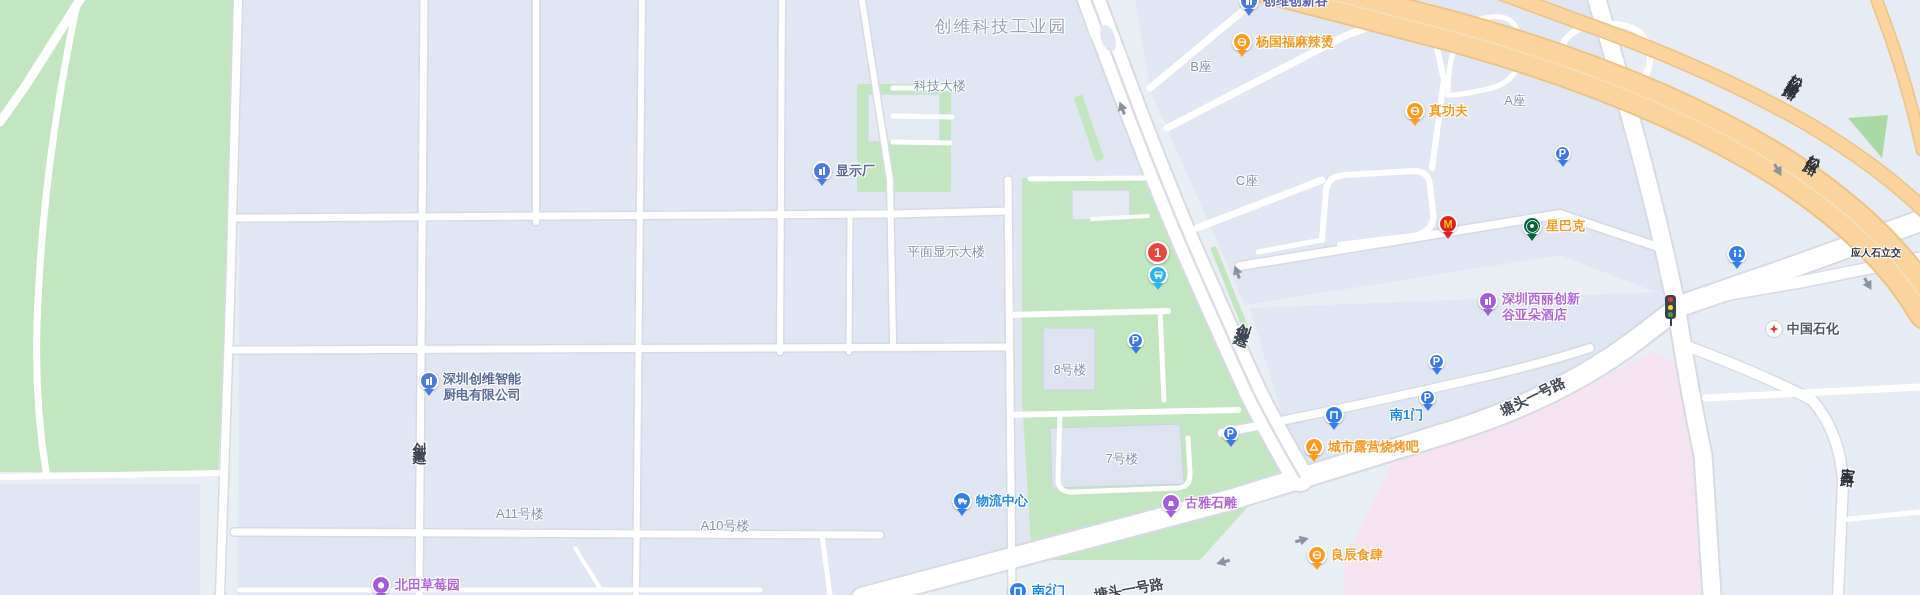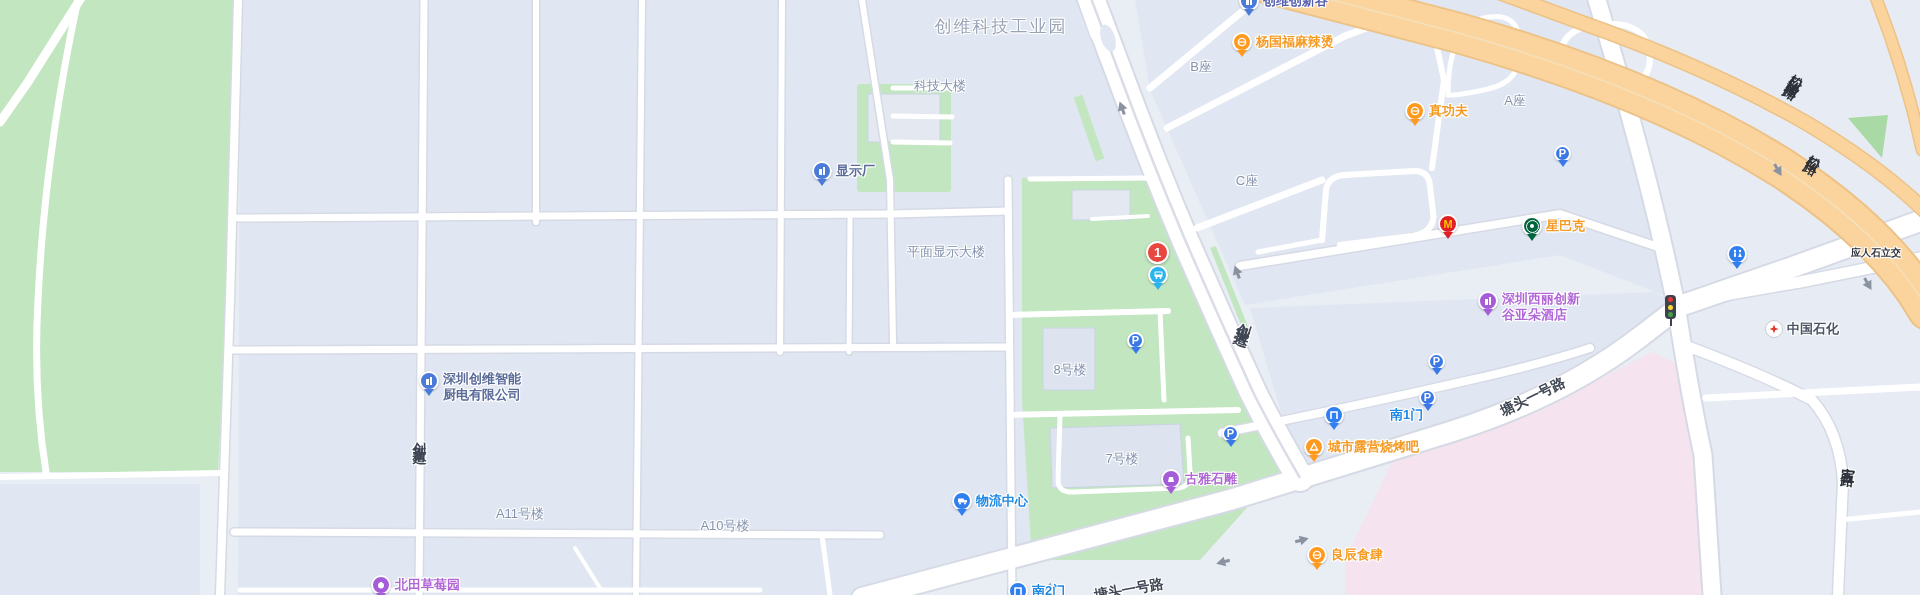--- a/index.html
+++ b/index.html
@@ -319,21 +319,21 @@
 
   <div class="poi-row" style="left:1304px;top:437px;">
     <span class="pin pin-orange">
       <svg width="10" height="10" viewBox="0 0 10 10">
           <path d="M5,1.5 L8.5,8 L1.5,8 Z" fill="none" stroke="#fff" stroke-width="1.4"></path>
         </svg>
     </span>
     <span class="lbl poi-orange" style="position:static;">城市露营烧烤吧</span>
   </div>
 
-  <div class="poi-row" style="left:1161px;top:469px;">
+  <div class="poi-row" style="left:1161px;top:493px;">
     <span class="pin pin-purple">
       <svg width="10" height="10" viewBox="0 0 10 10">
           <path d="M2,8 L3,3 L7,3 L8,8 Z" fill="#fff"></path>
         </svg>
     </span>
     <span class="lbl poi-purple" style="position:static;">古雅石雕</span>
   </div>
 
   <div class="poi-row" style="left:1765px;top:320px;">
     <span class="sino-ic">

